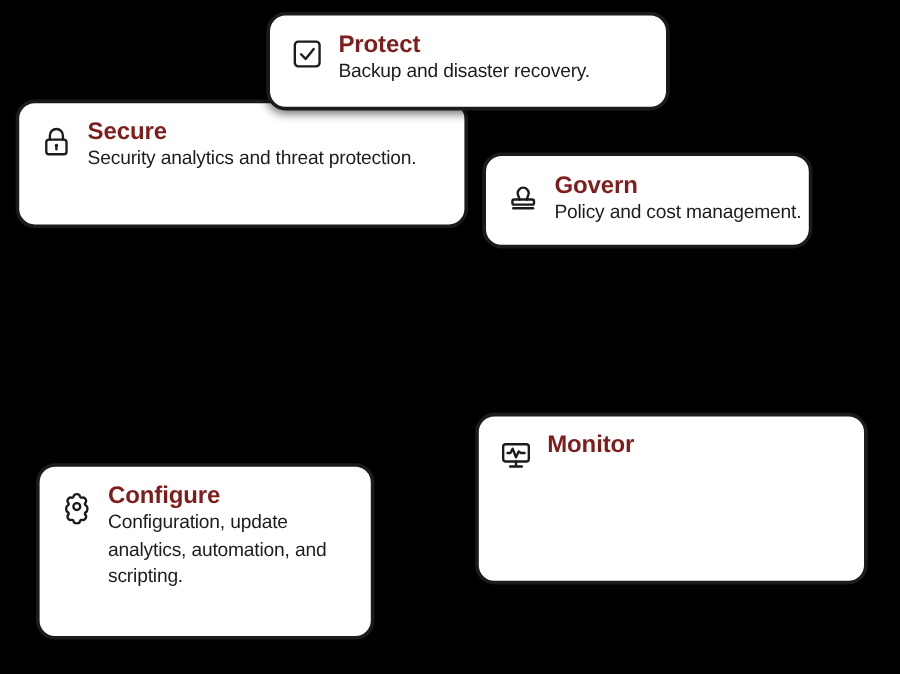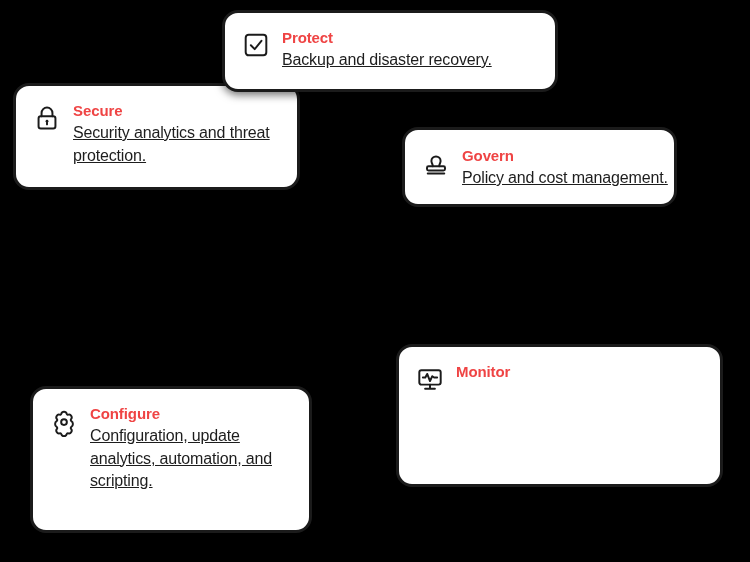--- a/index.html
+++ b/index.html
@@ -44,41 +44,40 @@
     width: 30px;
     height: 30px;
   }
   .card-text {
     flex: 1 1 auto;
     min-width: 0;
   }
   .card-title {
     font-family: "Liberation Sans", sans-serif;
     font-weight: bold;
-    font-size: 15px;
+    font-size: 20px;
     line-height: 21px;
-    color: #ef4444;
+    color: #7f1d1d;
     letter-spacing: -0.1px;
     margin: 0 0 1px 0;
     white-space: nowrap;
   }
   .card-desc {
     font-family: "Liberation Sans", sans-serif;
     font-weight: normal;
     font-size: 16px;
     line-height: 22.5px;
     color: #1d1d1d;
     letter-spacing: -0.15px;
     margin: 0;
-    text-decoration: underline;
   }
 
   
   #card-protect   { left: 222px; top: 10px;  width: 336px; min-height: 82px; z-index: 5; }
-  #card-secure    { left: 13px;  top: 83px;  width: 287px; min-height: 107px; z-index: 4; }
+  #card-secure    { left: 13px;  top: 83px;  width: 377px; min-height: 107px; z-index: 4; }
   #card-govern    { left: 402px; top: 127px; width: 275px; min-height: 80px;  z-index: 3; }
   #card-monitor   { left: 396px; top: 344px; width: 327px; min-height: 143px; z-index: 3; }
   #card-configure { left: 30px;  top: 386px; width: 282px; min-height: 147px; z-index: 2; }
 
   #card-protect .card-desc  { white-space: nowrap; }
   #card-govern  .card-desc  { white-space: nowrap; text-align: center; }
   #card-govern  .card-icon  { margin-top: 5px; }
   #card-govern  .card-text  { padding-top: 1px; }
   #card-protect .card-text  { padding-top: 0px; }
   #card-monitor .card-text  { padding-top: 0px; }

